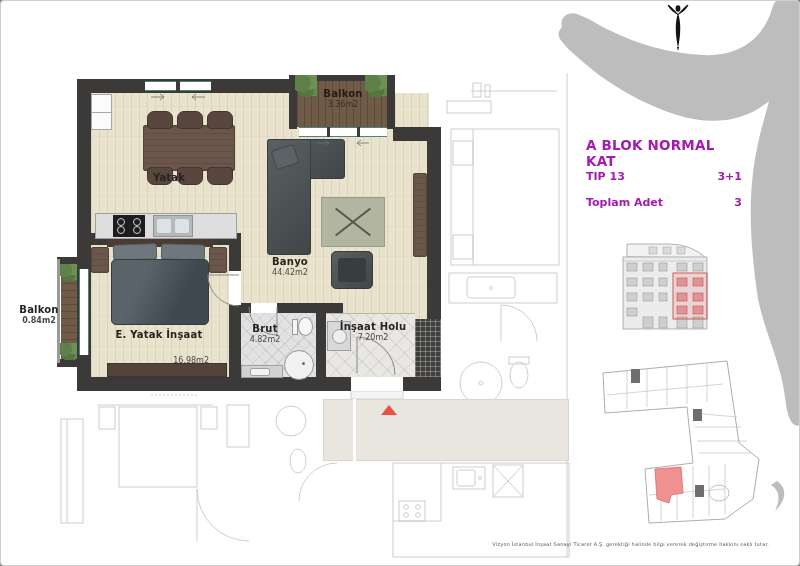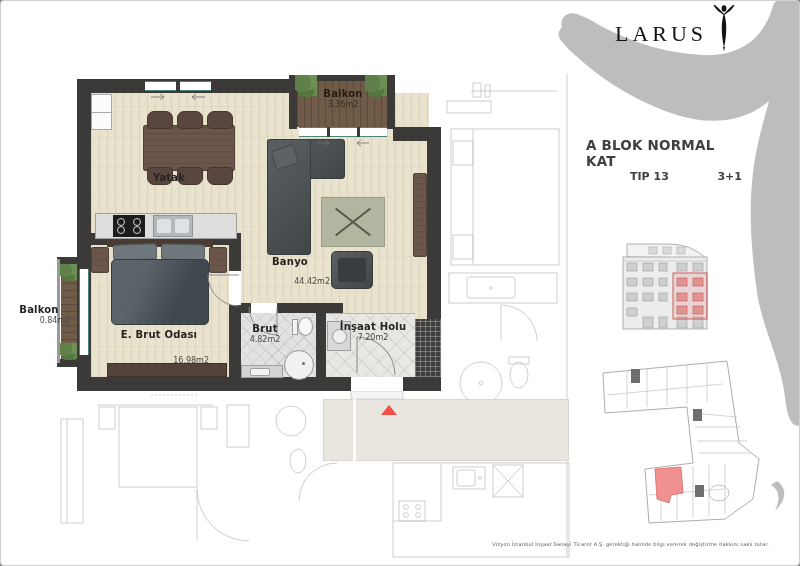--- a/index.html
+++ b/index.html
@@ -25,21 +25,21 @@
   .darkwood{background:#6b564c;border:1px solid #54433b;box-sizing:border-box;border-radius:2px;background-image:repeating-linear-gradient(0deg,rgba(0,0,0,.10) 0 1px,transparent 1px 6px);}
   .chair{position:absolute;width:26px;height:18px;background:#59463e;border:1px solid #45352e;border-radius:7px 7px 4px 4px;box-sizing:border-box;}
   .sofa{background:#4c5255;border:1px solid #383d3f;box-sizing:border-box;border-radius:3px;background-image:linear-gradient(135deg,rgba(255,255,255,.08),rgba(0,0,0,.15));}
   .graybox{background:#d6d6d6;border:1px solid #9f9f9f;box-sizing:border-box;}
   .whitebox{background:#fbfbfb;border:1px solid #a8a8a8;box-sizing:border-box;}
   
   .rname{position:absolute;font-weight:bold;font-size:10px;color:#262420;text-align:center;letter-spacing:.2px;line-height:11px;}
   .rarea{position:absolute;font-size:8px;color:#4c4a45;text-align:center;line-height:9px;}
   
   .logo-row{position:absolute;left:552px;top:16px;width:250px;display:flex;align-items:center;justify-content:center;font-family:"Liberation Serif","DejaVu Serif",serif;font-size:22px;letter-spacing:4px;color:#131313;}
-  .info{position:absolute;left:585px;top:136px;width:156px;color:#404040;}
+  .info{position:absolute;left:585px;top:136px;width:156px;color:#a21caf;}
   .info .t{font-weight:bold;font-size:13.5px;letter-spacing:.2px;}
   .irow{display:flex;justify-content:space-between;font-weight:bold;font-size:11px;}
   .disc{position:absolute;right:30px;top:540px;font-size:5px;color:#5a5a5a;letter-spacing:.2px;}
   .tri{width:0;height:0;border-left:8px solid transparent;border-right:8px solid transparent;border-bottom:10px solid #ef4f45;}
 </style>
 </head>
 <body>
 
 <div class="page">
 
@@ -222,49 +222,52 @@
       <path d="M368,142 h-12 M356,142 l4,-3 M356,142 l4,3"></path>
     </g>
   </svg>
 
   <div class="rname" style="left:296px;top:87px;width:92px;color:#241c12;">Balkon</div>
   <div class="rarea" style="left:296px;top:99px;width:92px;color:#3a2f22;">3.36m2</div>
 
   <div class="rname" style="left:128px;top:171px;width:80px;">Yatak</div>
 
   <div class="rname" style="left:249px;top:255px;width:80px;">Banyo</div>
-  <div class="rarea" style="left:249px;top:276px;width:80px;text-align:right;">44.42m2</div>
+  <div class="rarea" style="left:249px;top:267px;width:80px;">44.42m2</div>
 
   <div class="rname" style="left:8px;top:303px;width:60px;">Balkon</div>
-  <div class="rarea" style="left:24px;top:315px;width:60px;">0.84m2</div>
-
-  <div class="rname" style="left:108px;top:328px;width:100px;">E. Brut Odası</div>
+  <div class="rarea" style="left:8px;top:315px;width:60px;font-weight:bold;">0.84m2</div>
+
+  <div class="rname" style="left:108px;top:328px;width:100px;">E. Yatak İnşaat</div>
   <div class="rarea" style="left:108px;top:355px;width:100px;text-align:right;">16.98m2</div>
 
   <div class="rname" style="left:224px;top:322px;width:80px;">Brut</div>
   <div class="rarea" style="left:224px;top:334px;width:80px;">4.82m2</div>
 
   <div class="rname" style="left:328px;top:320px;width:88px;">İnşaat Holu</div>
   <div class="rarea" style="left:328px;top:332px;width:88px;">7.20m2</div>
 
   <div class="logo-row">
-    <span>LARUS</span>
     <svg style="width:24px;height:48px;margin:-14px 5px 0 5px;flex:0 0 auto;" viewBox="0 0 24 48">
       <ellipse cx="12" cy="5.5" rx="2.4" ry="3.2" fill="#131313"></ellipse>
       <path fill="#131313" d="M12,12 C9,10 5,8 2,3 Q1,1 3,2 C7,5 10,9 12,11 C14,9 17,5 21,2 Q23,1 22,3 C19,8 15,10 12,12 Z"></path>
       <path fill="#131313" d="M12,10 C9,19 9,30 12,45 C15,30 15,19 12,10 Z"></path>
       <path fill="#131313" d="M11,44 L12,48 L13,44 Z"></path>
     </svg>
   </div>
 
   <div class="info">
     <div class="t">A BLOK NORMAL KAT</div>
-    <div class="irow" style="margin-top:1px;margin-left:44px;">
+    <div class="irow" style="margin-top:1px;">
       <span>TIP 13</span>
       <span>3+1</span>
+    </div>
+    <div class="irow" style="margin-top:13px;">
+      <span>Toplam Adet</span>
+      <span>3</span>
     </div>
   </div>
 
   <svg class="abs" style="left:618px;top:232px;width:94px;height:102px;" viewBox="0 0 94 102">
     <path d="M8,24 V11 H50 Q72,11 87,25 Z" fill="#f2f2f2" stroke="#a0a0a0" stroke-width="0.8"></path>
     <rect x="30" y="14" width="8" height="7" fill="#dadada" stroke="#aaa" stroke-width="0.6"></rect>
     <rect x="44" y="14" width="8" height="7" fill="#dadada" stroke="#aaa" stroke-width="0.6"></rect>
     <rect x="58" y="14" width="8" height="7" fill="#dadada" stroke="#aaa" stroke-width="0.6"></rect>
     <rect x="4" y="24" width="84" height="72" fill="#ececec" stroke="#a0a0a0" stroke-width="0.8"></rect>
     <path d="M4,28 H88" stroke="#bbb" stroke-width="0.6"></path>

